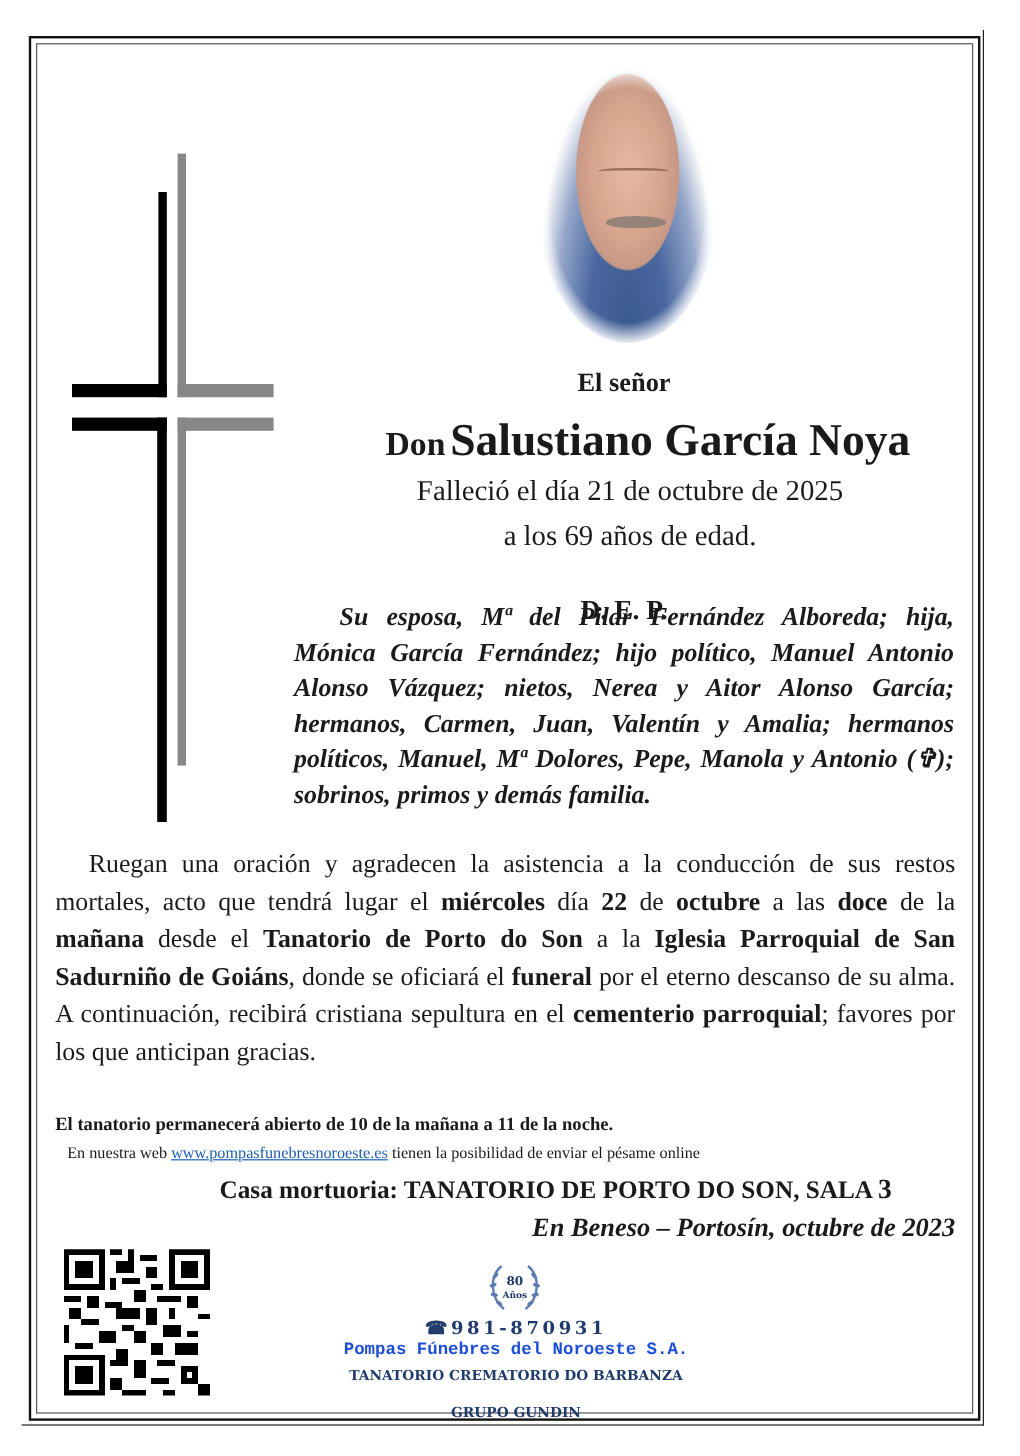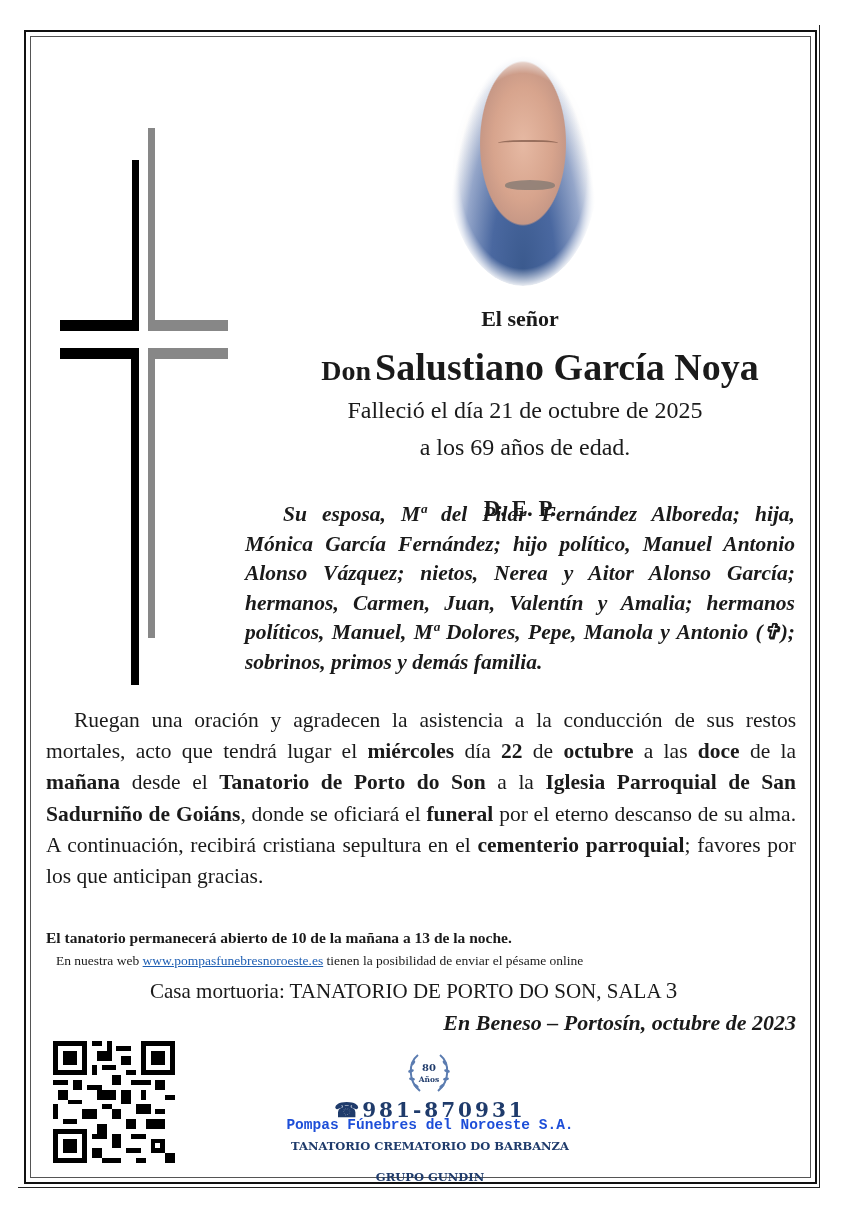--- a/index.html
+++ b/index.html
@@ -28,26 +28,26 @@
   .t-age { left:340px; top:434px; width:370px; font-size:24px; }
   .t-dep { left:420px; top:496px; width:200px; font-size:23px; font-weight:bold; }
   .family { position:absolute; left:245px; top:500px; width:550px; font-size:21.5px; font-style:italic; font-weight:bold; line-height:29.5px; text-align:justify; text-align-last:left; }
   .family .ind { display:inline-block; width:38px; }
   .para { position:absolute; left:46px; top:705px; width:750px; font-size:21.5px; line-height:31.2px; text-align:justify; }
   .para .ind { display:inline-block; width:28px; }
   .para b { font-weight:bold; }
   .hours { position:absolute; left:46px; top:929px; width:760px; font-size:15.5px; font-weight:bold; }
   .web { position:absolute; left:56px; top:953px; width:760px; font-size:13.5px; }
   .web a { color:#1f5fb3; text-decoration:underline; }
-  .casa { position:absolute; left:150px; top:978px; width:650px; text-align:left; font-size:21px; font-weight:normal; }
+  .casa { position:absolute; left:138px; top:978px; width:650px; text-align:center; font-size:21px; font-weight:bold; }
   .casa .num { font-size:23px; }
   .place { position:absolute; left:300px; top:1010px; width:496px; text-align:right; font-size:22px; font-weight:bold; font-style:italic; }
   .qr { position:absolute; left:53px; top:1041px; width:122px; height:122px; }
   .logo80 { position:absolute; left:404px; top:1051px; width:50px; height:46px; }
-  .phone { position:absolute; left:300px; top:1098px; width:260px; text-align:center; font-family:"DejaVu Serif",serif; font-weight:bold; font-size:20px; letter-spacing:3px; color:#1f3b6b; }
+  .phone { position:absolute; left:300px; top:1098px; width:260px; text-align:center; font-family:"DejaVu Serif",serif; font-weight:bold; font-size:15px; letter-spacing:3px; color:#1f3b6b; }
   .company { position:absolute; left:250px; top:1117px; width:360px; text-align:center; font-family:Liberation Mono, monospace; font-weight:bold; font-size:14.5px; color:#1d4ed8; }
   .sub1 { position:absolute; left:250px; top:1139px; width:360px; text-align:center; font-family:"DejaVu Serif",serif; font-weight:bold; font-size:11.5px; color:#1f3b6b; }
   .sub2 { position:absolute; left:250px; top:1157px; width:360px; text-align:center; font-family:"DejaVu Serif",serif; font-weight:bold; font-size:11.5px; color:#1f3b6b;margin-top:13px; }
 </style>
 </head>
 <body>
 
 <div class="frame-outer"></div>
 <div class="frame-inner"></div>
 <div class="edge-right"></div>
@@ -74,21 +74,21 @@
   <span class="nm">Salustiano García Noya</span>
 </div>
 <div class="center t-died">Falleció el día 21 de octubre de 2025</div>
 <div class="center t-age">a los 69 años de edad.</div>
 <div class="center t-dep">D. E. P.</div>
 
 <div class="family"><span class="ind"></span><span>Su esposa, Mª del Pilar Fernández Alboreda; hija, Mónica García Fernández; hijo político, Manuel Antonio Alonso Vázquez; nietos, Nerea y Aitor Alonso García; hermanos, Carmen, Juan, Valentín y Amalia; hermanos políticos, Manuel, Mª Dolores, Pepe, Manola y Antonio (✞); sobrinos, primos y   demás familia.</span></div>
 
 <div class="para"><span class="ind"></span><span>Ruegan una oración y agradecen la asistencia a la conducción de sus restos mortales, acto que tendrá lugar el </span><b>miércoles</b><span> día </span><b>22</b><span> de </span><b>octubre</b><span> a las </span><b>doce</b><span> de la </span><b>mañana</b><span> desde el </span><b>Tanatorio de Porto do Son</b><span> a la </span><b>Iglesia Parroquial de San Sadurniño de Goiáns</b><span>, donde se oficiará el </span><b>funeral</b><span> por el eterno descanso de su alma.  A continuación, recibirá cristiana sepultura en el </span><b>cementerio parroquial</b><span>; favores por los que anticipan gracias.</span></div>
 
-<div class="hours">El tanatorio permanecerá abierto de 10 de la mañana a 13 de la noche.</div>
+<div class="hours">El tanatorio permanecerá abierto de 10 de la mañana a 11 de la noche.</div>
 <div class="web"><span>En nuestra web </span><a>www.pompasfunebresnoroeste.es</a><span> tienen la posibilidad de enviar el pésame online</span></div>
 
 <div class="casa"><span>Casa mortuoria: TANATORIO DE PORTO DO SON, SALA </span><span class="num">3</span></div>
 <div class="place">En Beneso – Portosín, octubre de 2023</div>
 
 <svg class="qr" viewBox="0 0 25 25" shape-rendering="crispEdges">
   <rect width="25" height="25" fill="#fff"></rect>
   <g fill="#000">
     <rect x="0" y="0" width="7" height="7"></rect>
       <rect x="1" y="1" width="5" height="5" fill="#fff"></rect>

